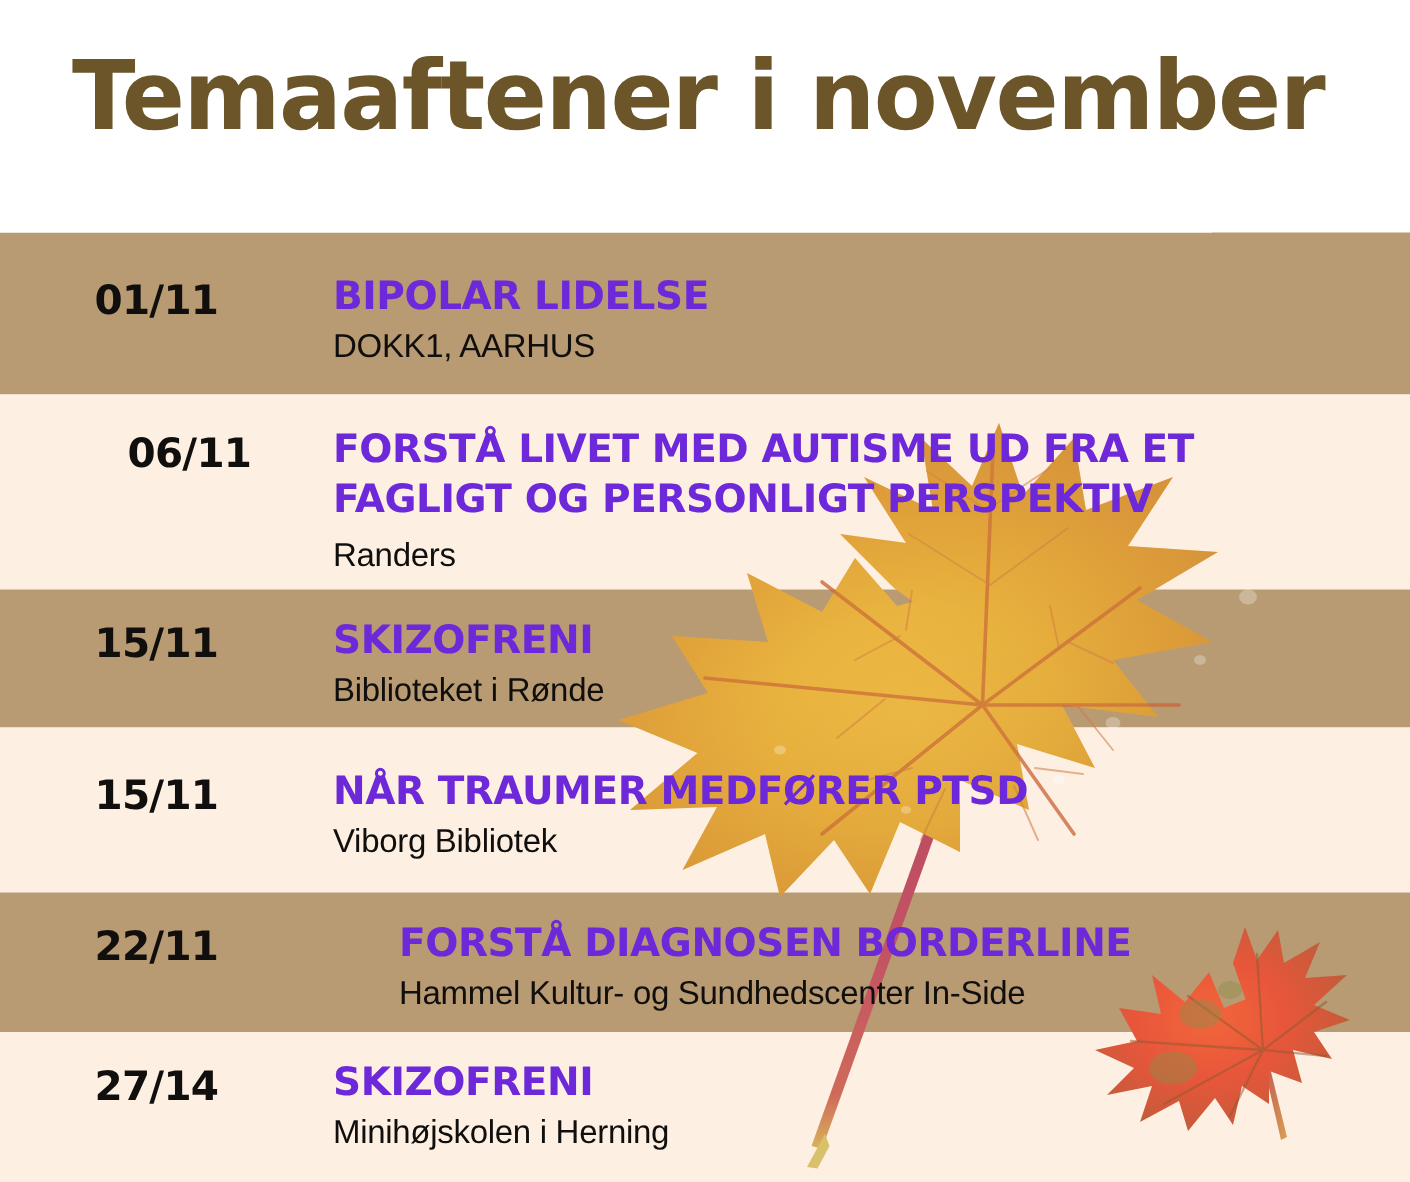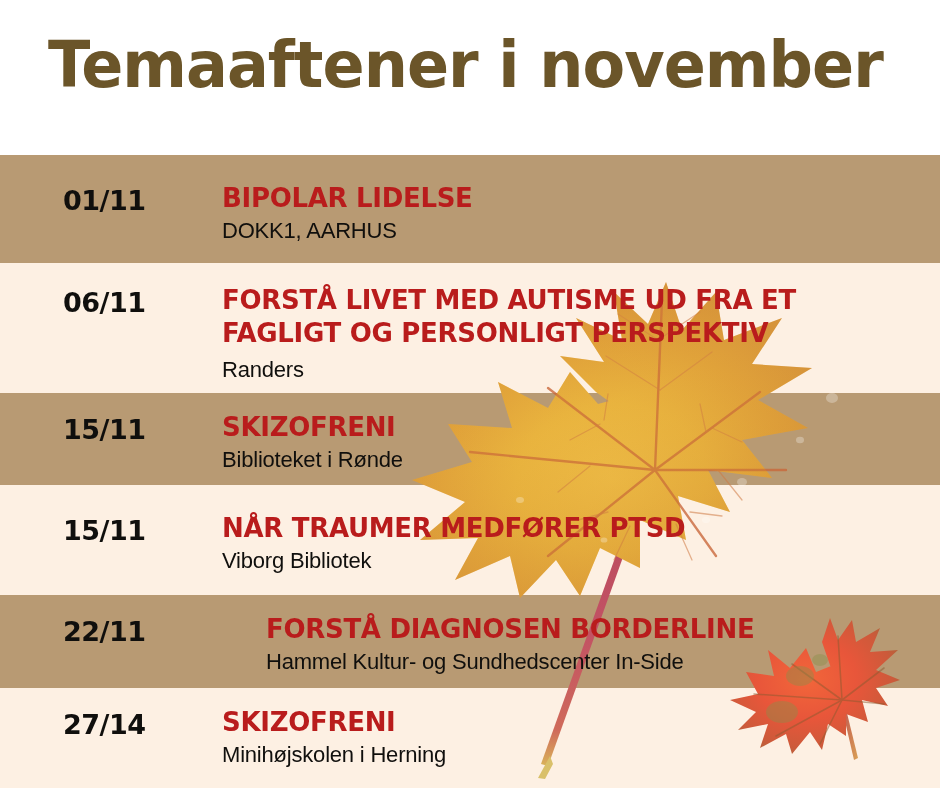--- a/index.html
+++ b/index.html
@@ -84,21 +84,21 @@
     white-space: nowrap;
   }
   .row-body {
     position: absolute;
     left: 222px;
   }
   .row-title {
     font-family: "DejaVu Sans", sans-serif;
     font-size: 26px;
     font-weight: bold;
-    color: #b91c1c;
+    color: #6d28d9;
     letter-spacing: -0.3px;
     line-height: 33px;
     white-space: nowrap;
   }
   .row-title.two-line {
     white-space: normal;
     width: 620px;
   }
   .row-venue {
     font-family: "Liberation Sans", sans-serif;
@@ -307,21 +307,21 @@
 
     <div class="row" style="top:155px;height:108px;">
       <div class="row-date" style="top:30px;">01/11</div>
       <div class="row-body" style="top:27px;">
         <div class="row-title">BIPOLAR LIDELSE</div>
         <div class="row-venue">DOKK1, AARHUS</div>
       </div>
     </div>
 
     <div class="row" style="top:263px;height:130px;">
-      <div class="row-date" style="top:24px;">06/11</div>
+      <div class="row-date" style="top:24px;margin-left:22px;">06/11</div>
       <div class="row-body" style="top:21px;">
         <div class="row-title two-line">FORSTÅ LIVET MED AUTISME UD FRA ET FAGLIGT OG PERSONLIGT PERSPEKTIV</div>
         <div class="row-venue" style="margin-top:6px;">Randers</div>
       </div>
     </div>
 
     <div class="row" style="top:393px;height:92px;">
       <div class="row-date" style="top:21px;">15/11</div>
       <div class="row-body" style="top:18px;">
         <div class="row-title">SKIZOFRENI</div>

